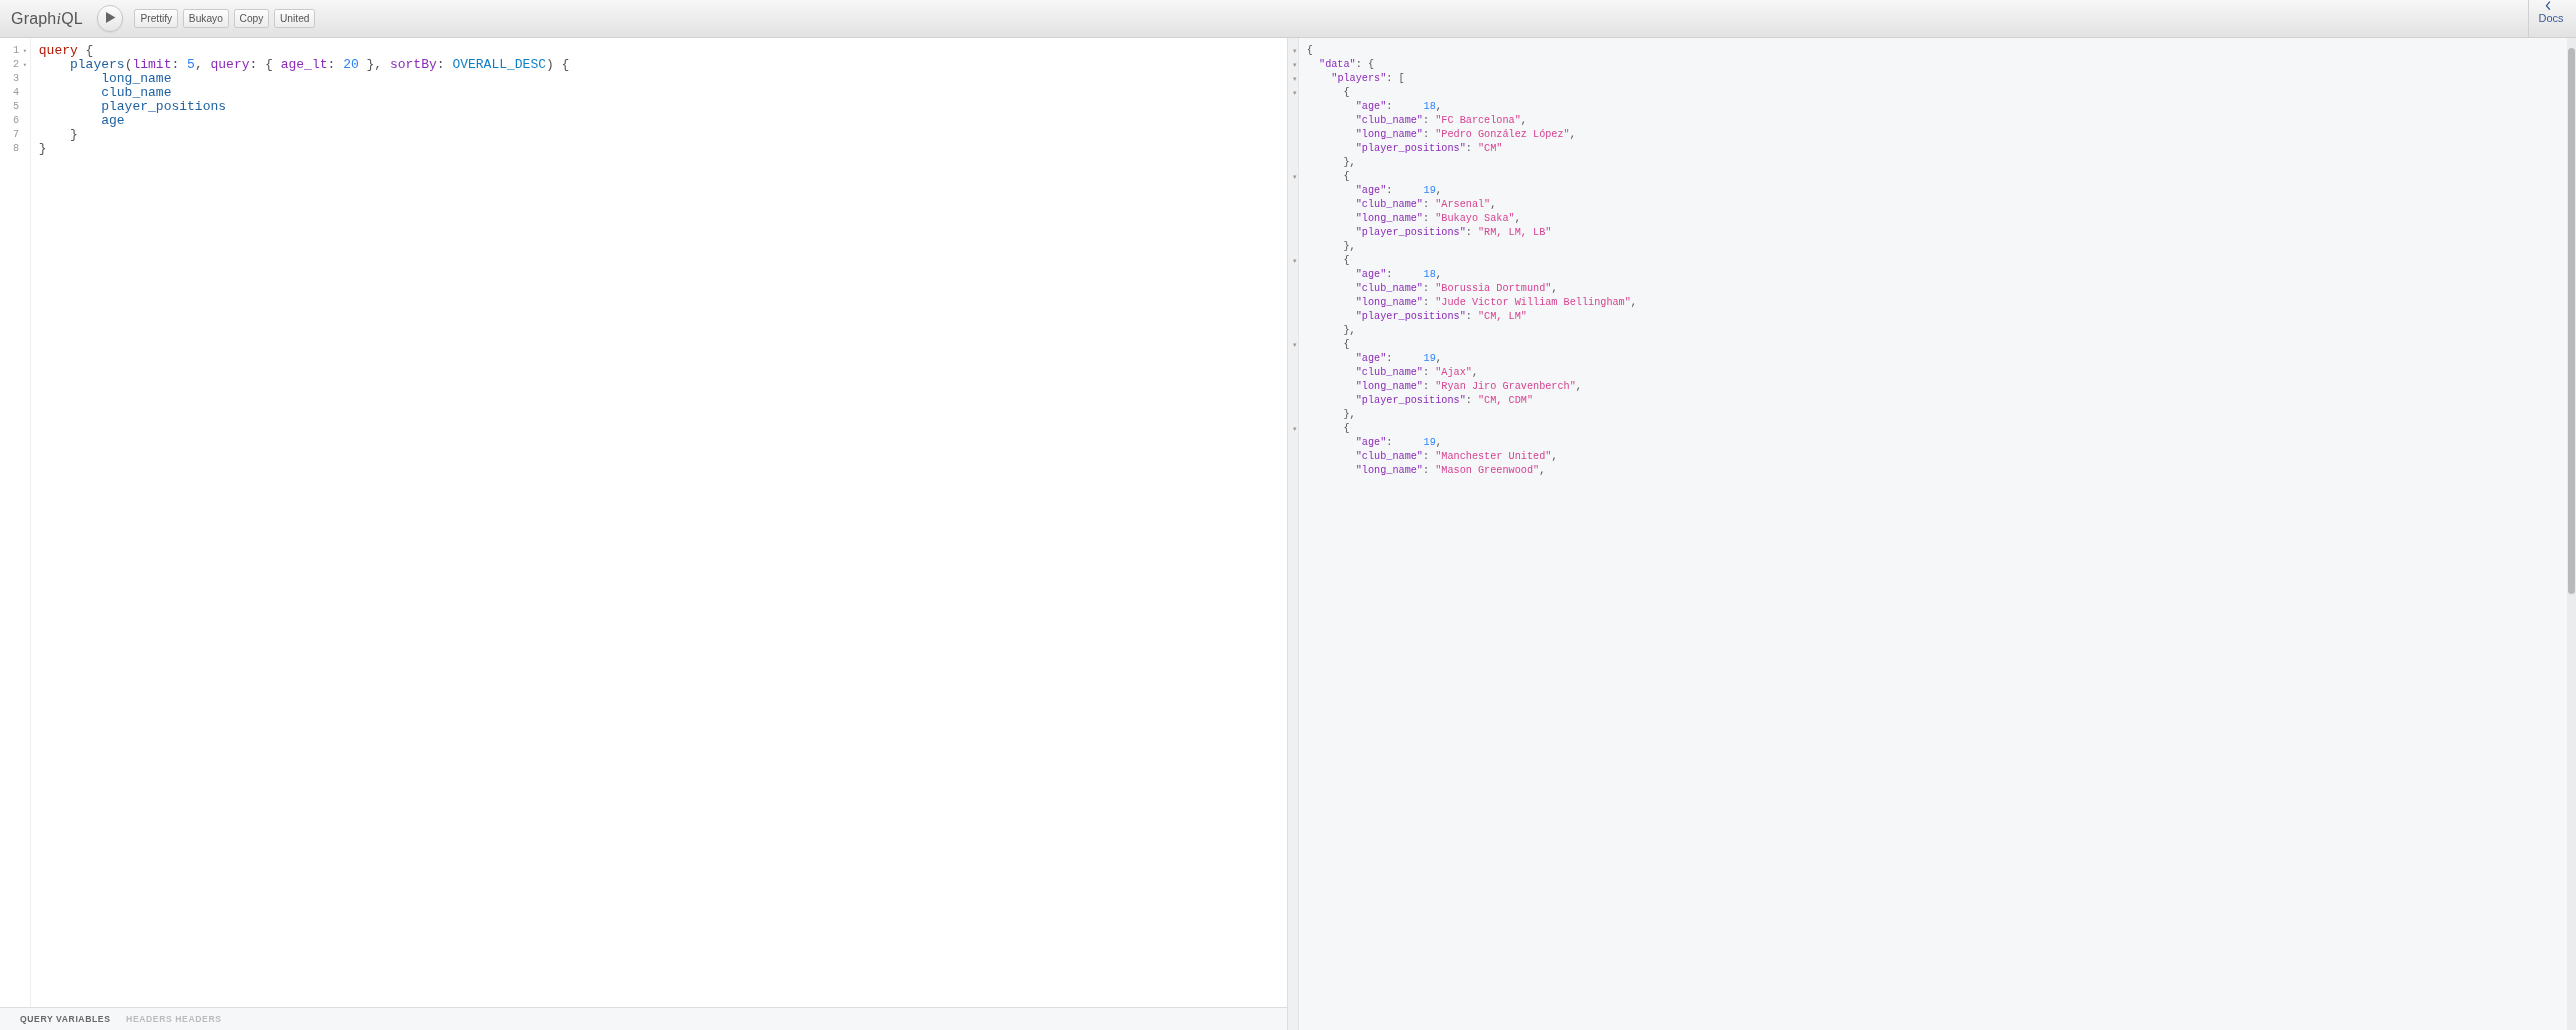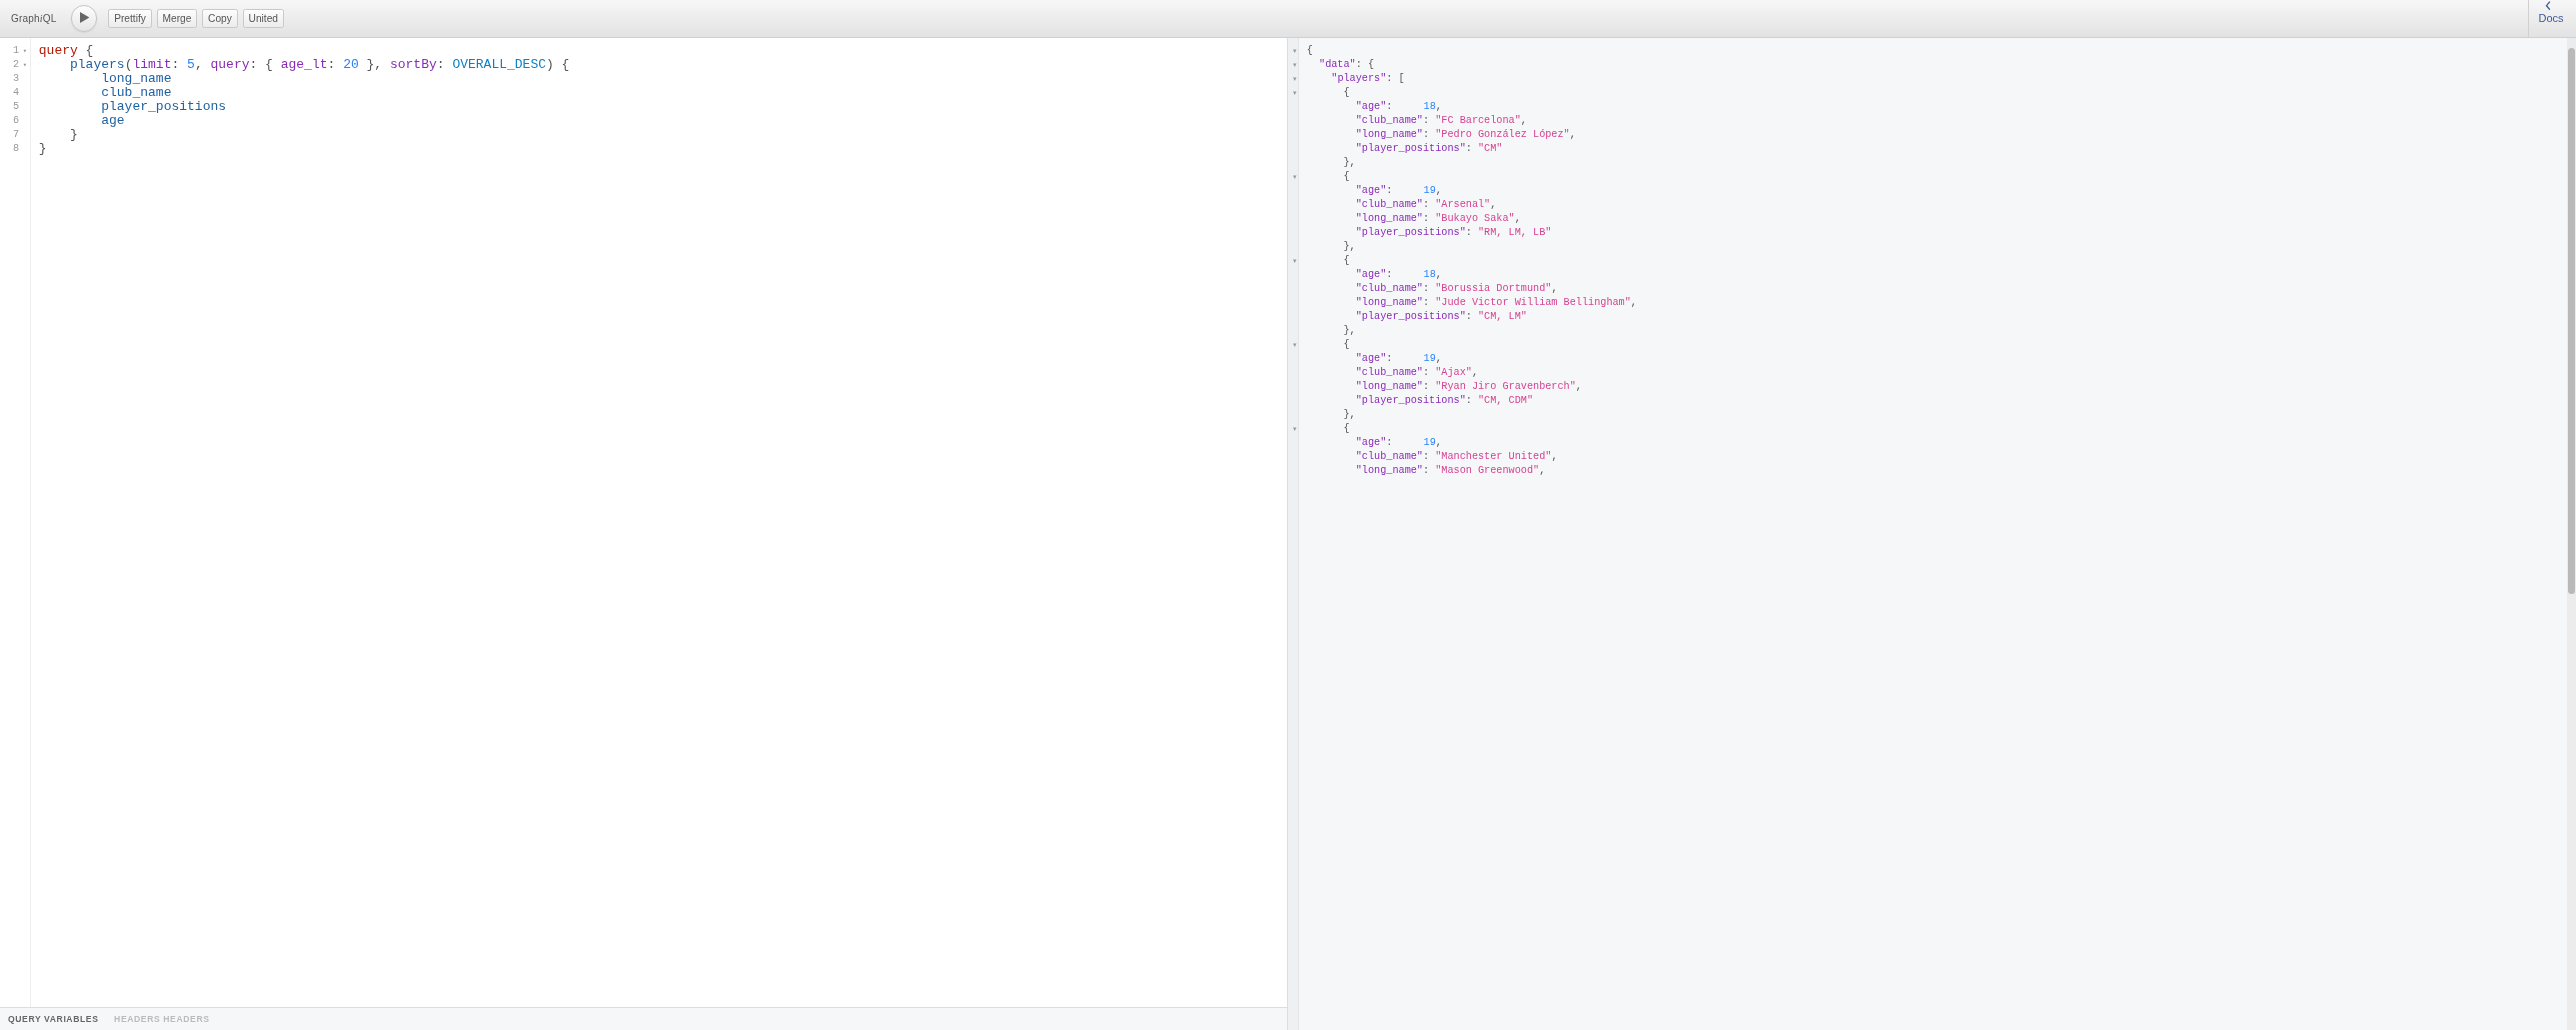--- a/index.html
+++ b/index.html
@@ -10,21 +10,21 @@
   .topbar {
     height: 38px;
     background: linear-gradient(#f7f7f7, #e2e2e2);
     border-bottom: 0.8px solid #d0d0d0;
     display: flex;
     align-items: center;
     padding: 0 7.8px 0 11px;
     position: relative;
   }
   .logo {
-    font-size: 10px;
+    font-size: 16px;
     color: #555;
     letter-spacing: 0.2px;
     margin-right: 14px;
     user-select: none;
   }
   .logo em { font-style: italic; font-family: Georgia, "Times New Roman", serif; }
   .execute-button {
     width: 26.6px; height: 26.6px;
     border-radius: 50%;
     background: linear-gradient(#fdfdfd, #e6e6e6);
@@ -122,21 +122,21 @@
   .punc { color: #555; }
   .prop { color: #1F61A0; }      
 
   
   .var-strip {
     height: 23.5px;
     border-top: 0.8px solid #ddd;
     background: #f6f7f8;
     display: flex;
     align-items: center;
-    padding: 0 8px;
+    padding: 0 20px;
     font-size: 8.6px;
     letter-spacing: 0.6px;
   }
   .var-strip .tab {
     margin-right: 15.6px;
     color: #bbb;
     cursor: pointer;
     font-weight: 700;
   }
   .var-strip .tab.active { color: #666; }
@@ -199,21 +199,21 @@
 
   <div class="execute-button" title="Execute">
     <span>
       <svg viewBox="0 0 12 14">
           <path d="M0 0 L12 7 L0 14 Z"></path>
         </svg>
     </span>
   </div>
 
   <button class="tb-button">Prettify</button>
-  <button class="tb-button">Merge</button>
+  <button class="tb-button">Bukayo</button>
   <button class="tb-button">Copy</button>
   <button class="tb-button">United</button>
 
   <div class="docs-toggle">
     <span>
       <svg viewBox="0 0 10 14">
           <polyline points="7,1 2,7 7,13"></polyline>
         </svg>
     </span>
     <span>Docs</span>

